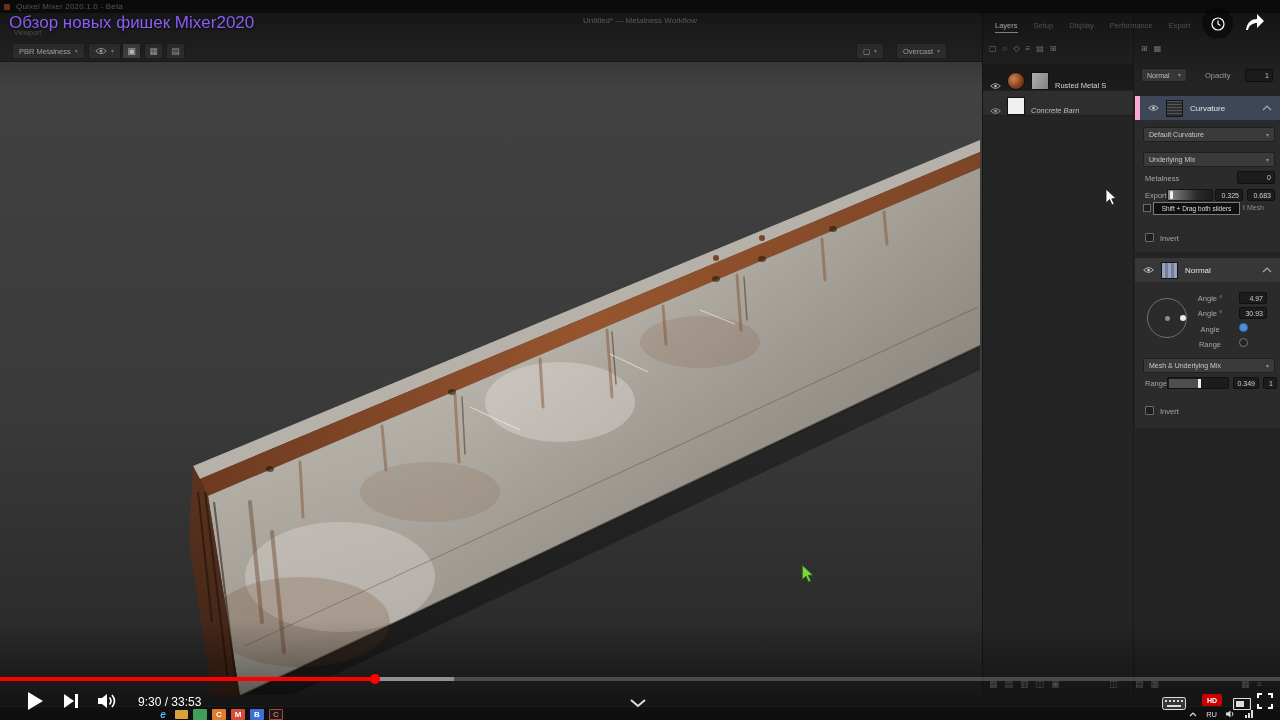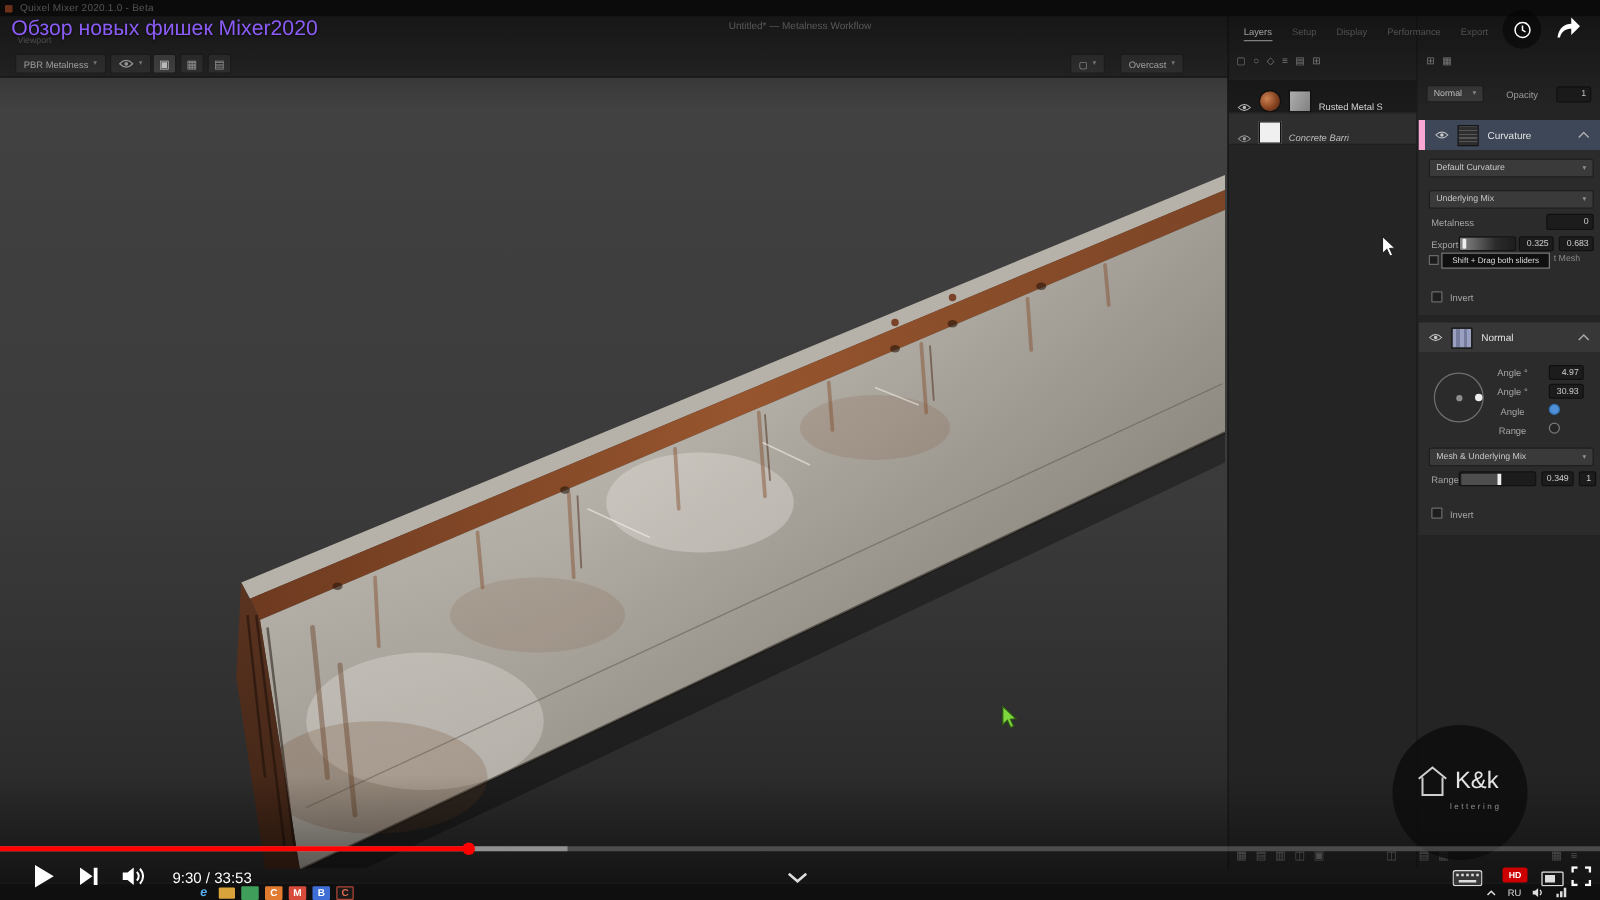--- a/index.html
+++ b/index.html
@@ -486,27 +486,20 @@
         <rect x="0.5" y="0.5" width="17" height="11" rx="1" fill="none" stroke="#ddd" stroke-width="1.2"></rect>
         <rect x="3" y="3" width="8" height="6" fill="#ddd"></rect>
       </svg>
   </div>
   <div class="ctl fs-icon">
     <svg width="16" height="16" viewBox="0 0 16 16">
         <path d="M1,5 V1 H5 M11,1 H15 V5 M15,11 V15 H11 M5,15 H1 V11" fill="none" stroke="#fff" stroke-width="2"></path>
       </svg>
   </div>
 
-  <div class="watermark">
-    <svg class="house-icon" width="28" height="30" viewBox="0 0 28 30">
-      <path d="M3,13 L14,4 L25,13 M6,12 V26 H22 V12" fill="none" stroke="#cfcfcf" stroke-width="1.6"></path>
-    </svg>
-    <span class="wm-brand">K&amp;k</span>
-    <span class="wm-sub">lettering</span>
-  </div>
 
   <div class="taskbar">
     <div class="tb-apps">
       <span class="tb-app a1">e</span>
       <span class="tb-app a2"></span>
       <span class="tb-app a3"></span>
       <span class="tb-app a4">C</span>
       <span class="tb-app a5">M</span>
       <span class="tb-app a6">B</span>
       <span class="tb-app a7">C</span>

